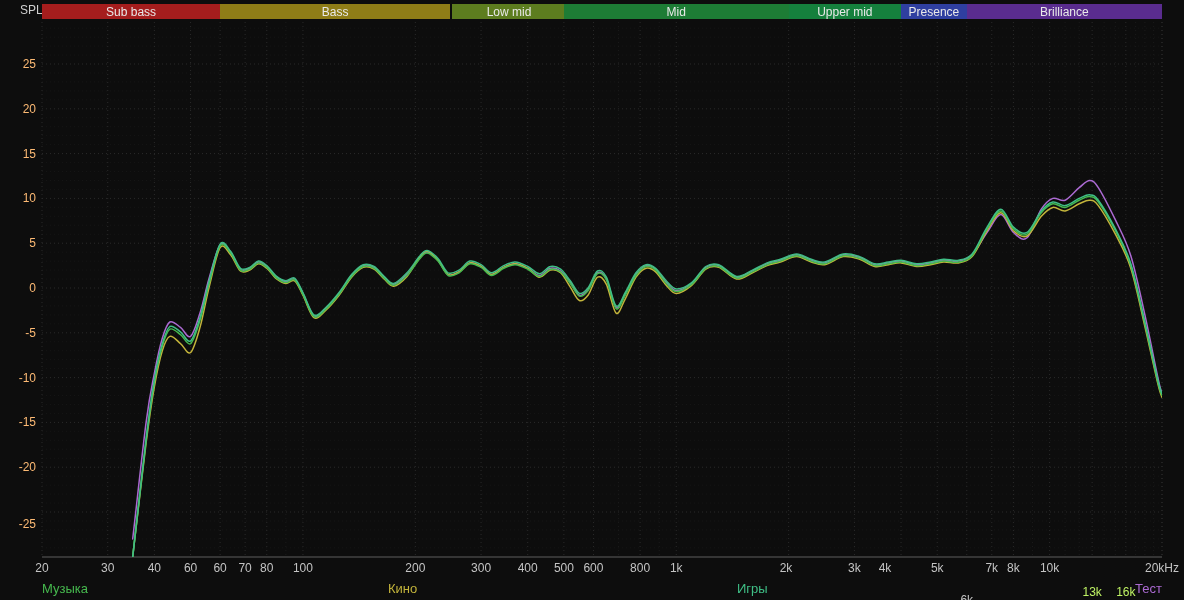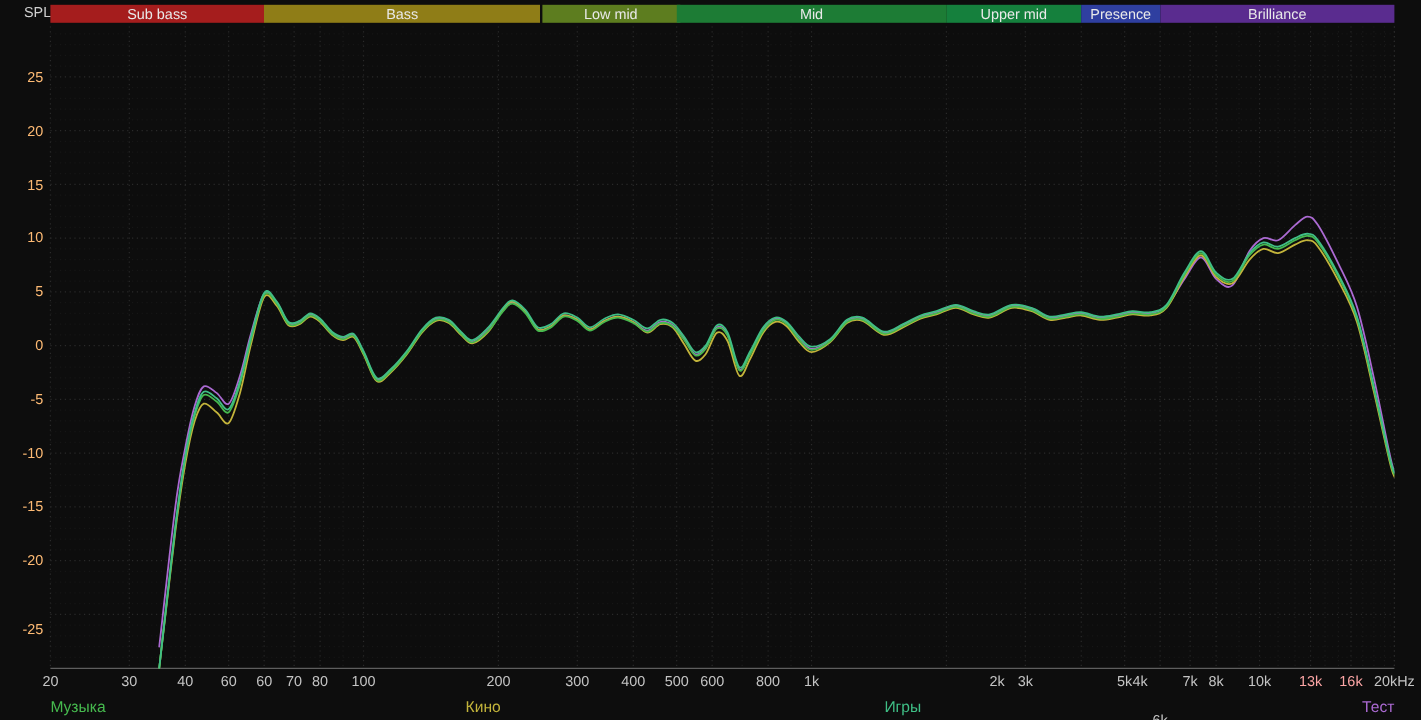--- a/index.html
+++ b/index.html
@@ -4,21 +4,21 @@
 <style>
   html,body{margin:0;padding:0;background:#0d0d0d;width:1184px;height:600px;overflow:hidden;
     font-family:"Liberation Sans","DejaVu Sans",sans-serif;}
   #stage{position:relative;width:1184px;height:600px;background:#0d0d0d;}
   #plot{position:absolute;left:0;top:0;}
   .spl{position:absolute;left:20px;top:3px;font-size:12px;color:#cfcfcf;}
   .band{position:absolute;top:4px;height:15px;display:flex;align-items:center;justify-content:center;
     font-size:12px;color:#e9e9e9;white-space:nowrap;overflow:hidden;}
   .ylab{position:absolute;width:34px;text-align:right;font-size:12px;color:#fdba74;height:16px;line-height:16px;}
   .xlab{position:absolute;top:561px;font-size:12px;color:#c4c4c4;transform:translateX(-50%);white-space:nowrap;}
-  .xlab.dim{color:#fca5a5;}
+  .xlab.dim{color:#bef264;margin-top:24px;}
   .leg{position:absolute;top:581px;font-size:13px;white-space:nowrap;cursor:default;}
 </style>
 </head>
 <body>
 
 <div id="stage">
   <div class="spl">SPL</div>
   <div id="bands">
       <div class="band" style="left: 42px; width: 178.125px; background: rgb(165, 29, 29);">
         <span>Sub bass</span>
@@ -173,23 +173,23 @@
       <div class="xlab" style="left: 245.119px;">70</div>
       <div class="xlab" style="left: 266.769px;">80</div>
       <div class="xlab" style="left: 302.949px;">100</div>
       <div class="xlab" style="left: 415.333px;">200</div>
       <div class="xlab" style="left: 481.074px;">300</div>
       <div class="xlab" style="left: 527.718px;">400</div>
       <div class="xlab" style="left: 563.898px;">500</div>
       <div class="xlab" style="left: 593.459px;">600</div>
       <div class="xlab" style="left: 640.102px;">800</div>
       <div class="xlab" style="left: 676.282px;">1k</div>
-      <div class="xlab" style="left: 831px; text-align: right;">2k</div>
+      <div class="xlab" style="left: 786px; text-align: right;">2k</div>
       <div class="xlab" style="left: 854.407px;">3k</div>
-      <div class="xlab" style="left: 950px;">4k</div>
+      <div class="xlab" style="left: 885px;">4k</div>
       <div class="xlab" style="left: 937.231px;">5k</div>
       <div class="xlab" style="left: 966.792px; margin-top: 32px;">6k</div>
       <div class="xlab" style="left: 991.785px;">7k</div>
       <div class="xlab" style="left: 1013.44px;">8k</div>
       <div class="xlab" style="left: 1049.62px;">10k</div>
       <div class="xlab dim" style="left: 1092.15px;">13k</div>
       <div class="xlab dim" style="left: 1125.82px;">16k</div>
       <div class="xlab" style="left: 1162px;">20kHz</div>
     </div>
   <div id="legend">

